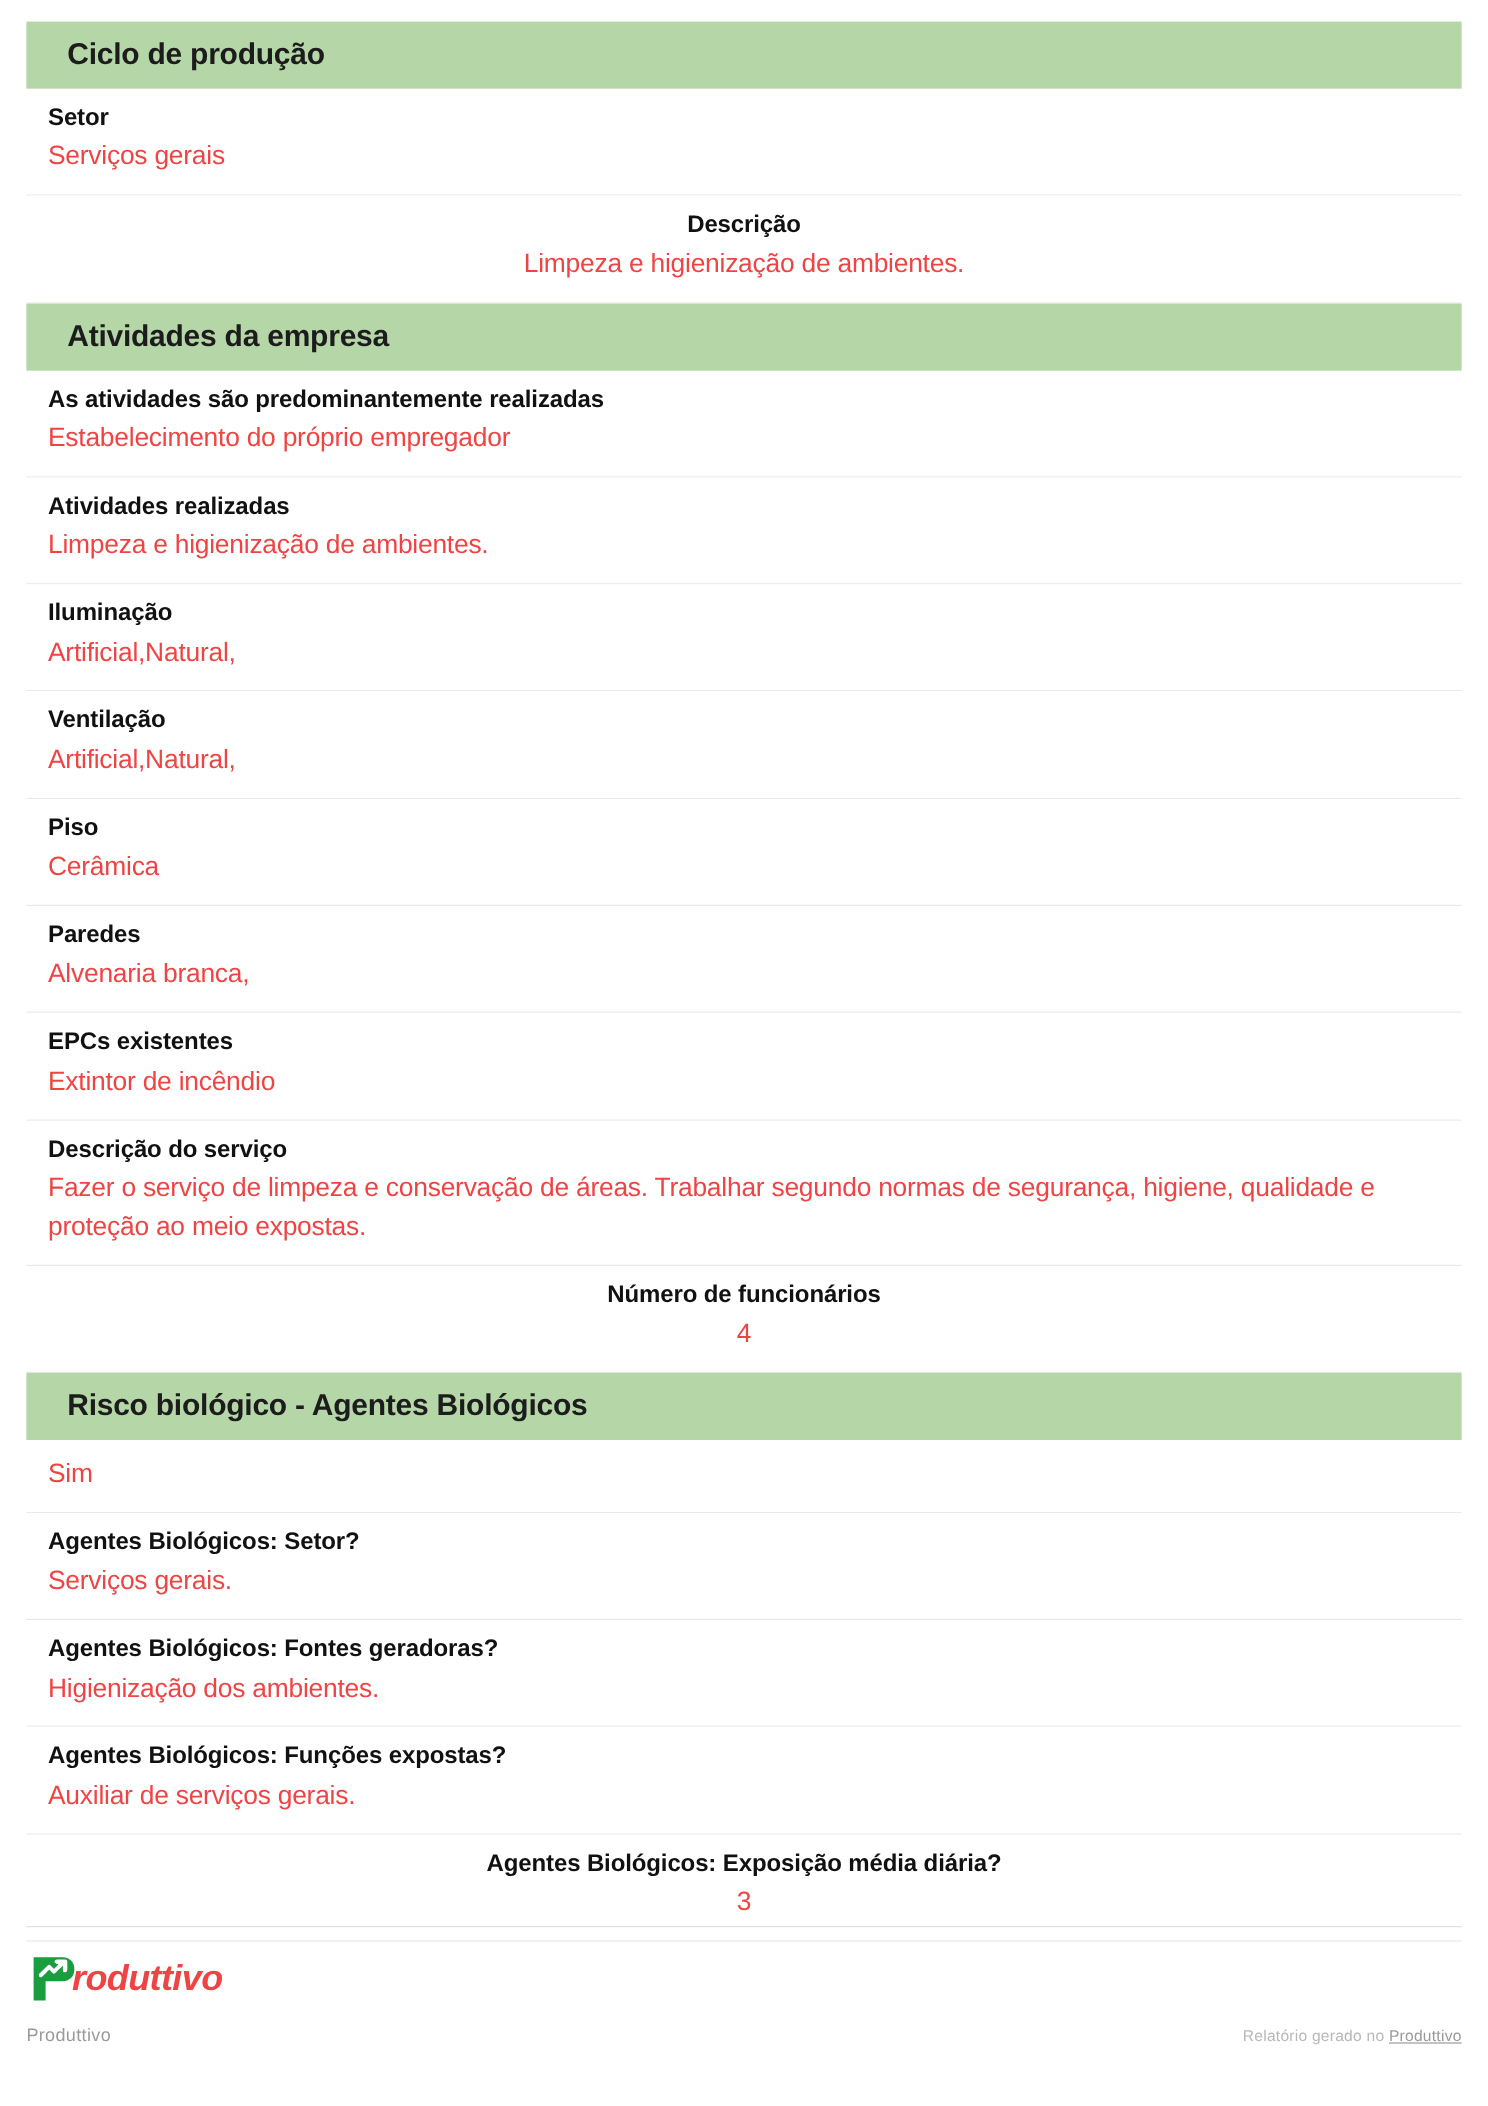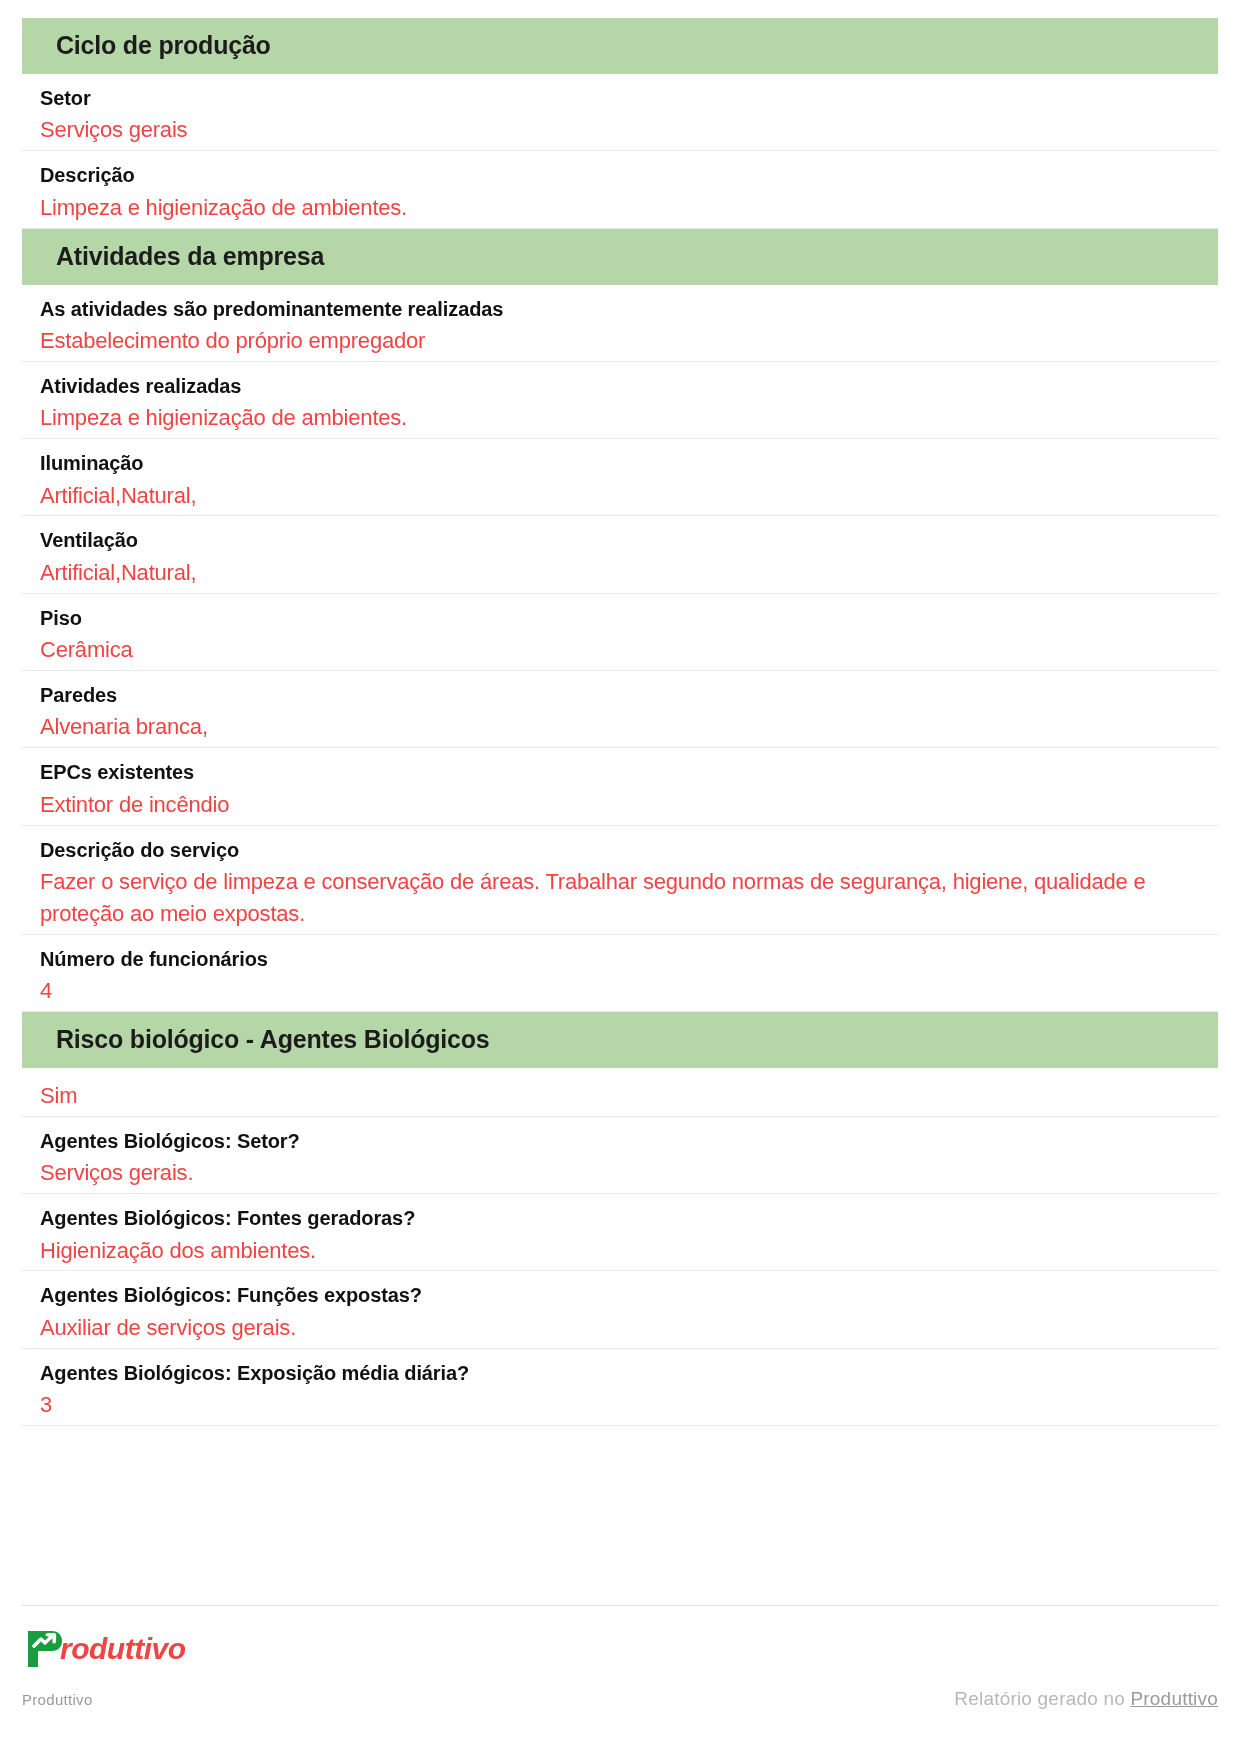--- a/index.html
+++ b/index.html
@@ -23,24 +23,24 @@
   .section-header {
     background: #b5d6a7;
     padding: 13px 18px 14px 34px;
     font-size: 25px;
     font-weight: bold;
     color: #1c1c1c;
     letter-spacing: -0.2px;
   }
   .row {
     border-bottom: 1px solid #e9e9e9;
-    padding: 10px 18px 4px 18px;
+    padding: 10px 18px 16px 18px;
     background: #ffffff;
   }
-  .row:last-of-type { border-bottom: 1px solid #e9e9e9; }
+  .row:last-of-type { border-bottom: 1px solid #e9e9e9; text-align: center; }
   .row-label {
     font-size: 20px;
     font-weight: bold;
     color: #111111;
     line-height: 1.42;
     letter-spacing: -0.1px;
   }
   .row-value {
     font-size: 22px;
     font-weight: normal;
@@ -89,21 +89,21 @@
     justify-content: space-between;
     align-items: center;
     margin-top: 18px;
   }
   .footer-left {
     font-size: 15px;
     color: #9a9a9a;
     letter-spacing: 0.3px;
   }
   .footer-right {
-    font-size: 19px;
+    font-size: 13px;
     color: #b8b8b8;
     letter-spacing: 0.2px;
     margin-left: 44px;
   }
   .footer-link {
     color: #9a9a9a;
     text-decoration: underline;
   }
 </style>
 </head>

